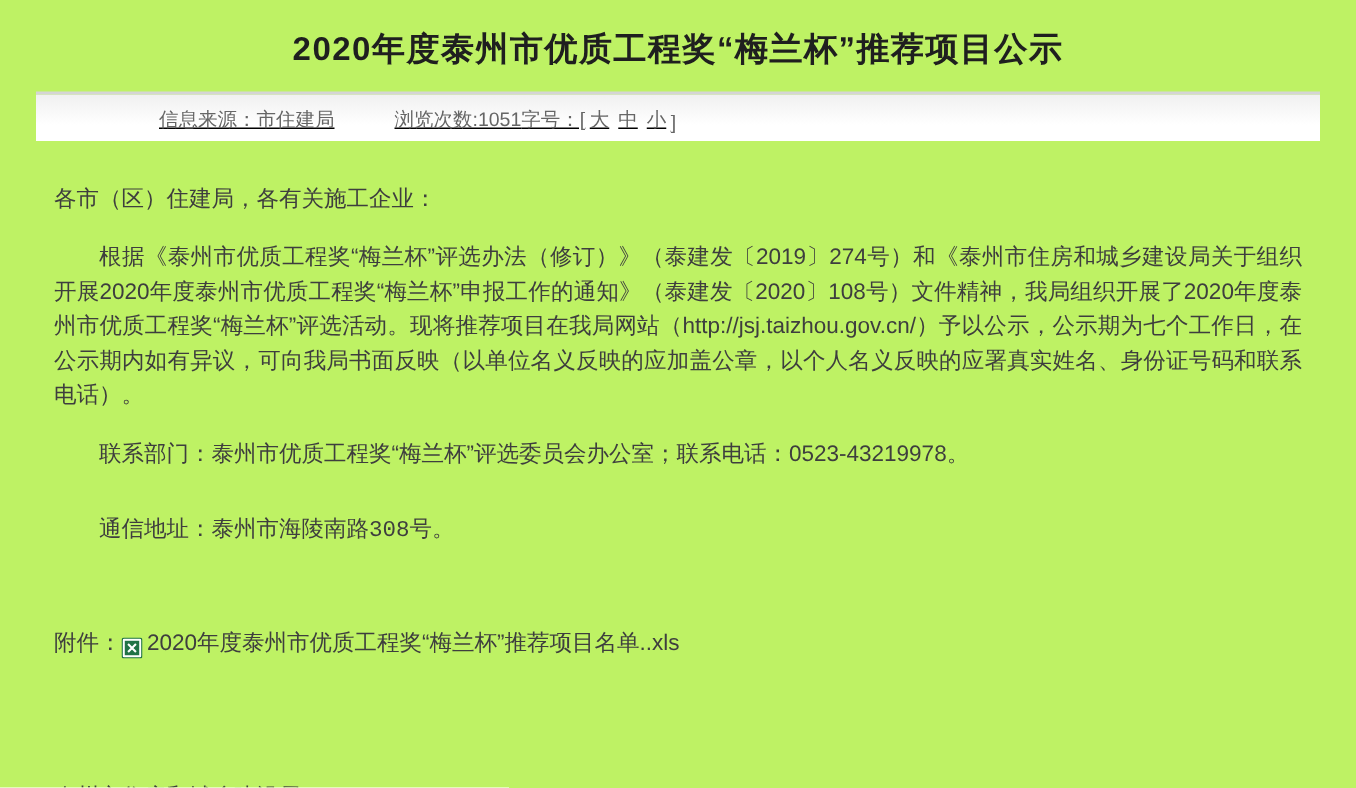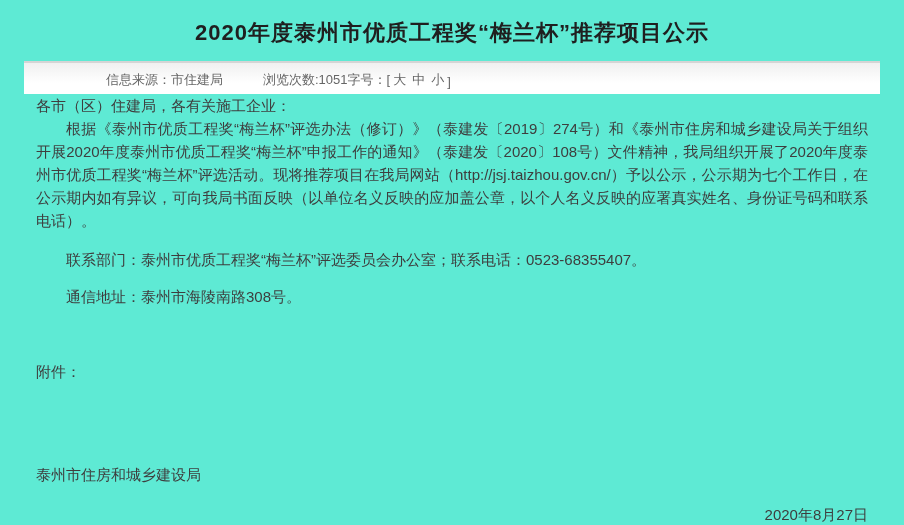--- a/index.html
+++ b/index.html
@@ -4,37 +4,38 @@
 <style>
   * { margin: 0; padding: 0; box-sizing: border-box; }
   html, body {
     width: 904px;
     background: #ffffff;
     font-family: "Liberation Sans", "DejaVu Sans", sans-serif;
   }
   .page {
     width: 904px;
     height: 525px;
-    background: #5eead4;
+    background: #bef264;
     overflow: hidden;
   }
   .article-title {
     padding-top: 18px;
     text-align: center;
     font-size: 22px;
     font-weight: bold;
     color: #1f1f1f;
     letter-spacing: 1px;
     line-height: 30px;
   }
   .meta-bar {
     margin: 13px 24px 0 24px;
     border-top: 2px solid #d5d5d5;
     background: linear-gradient(#f0f0f0, #ffffff 65%);
     padding: 8px 0 5px 0;
+    text-decoration: underline;
   }
   .meta-inner {
     margin-left: 82px;
     display: flex;
     align-items: center;
     font-size: 13px;
     color: #666666;
     white-space: nowrap;
   }
   .meta-item { margin-right: 40px; }
@@ -46,28 +47,30 @@
     margin: 0 3px;
     cursor: pointer;
   }
   .content {
     padding: 0 36px;
     font-size: 15px;
     color: #3e3e3e;
     line-height: 23px;
   }
   .salutation {
+    margin-top: 28px;
+    font-family: Liberation Serif, serif;
   }
   .para {
-    margin-top: 0;
+    margin-top: 15px;
     text-indent: 2em;
     text-align: justify;
   }
   .para-contact { margin-top: 16px; }
-  .para-address { margin-top: 14px; }
+  .para-address { margin-top: 28px; font-family: Liberation Mono, monospace; }
   .attachment-row {
     margin-top: 52px;
     display: flex;
     align-items: center;
   }
   .attachment-label { flex: 0 0 auto; }
   .attachment-link {
     display: inline-flex;
     align-items: center;
     color: #3e3e3e;
@@ -110,26 +113,36 @@
       </span>
     </div>
   </div>
 
   <div class="content">
 
     <p class="salutation">各市（区）住建局，各有关施工企业：</p>
 
     <p class="para">根据《泰州市优质工程奖“梅兰杯”评选办法（修订）》（泰建发〔2019〕274号）和《泰州市住房和城乡建设局关于组织开展2020年度泰州市优质工程奖“梅兰杯”申报工作的通知》（泰建发〔2020〕108号）文件精神，我局组织开展了2020年度泰州市优质工程奖“梅兰杯”评选活动。现将推荐项目在我局网站（http://jsj.taizhou.gov.cn/）予以公示，公示期为七个工作日，在公示期内如有异议，可向我局书面反映（以单位名义反映的应加盖公章，以个人名义反映的应署真实姓名、身份证号码和联系电话）。</p>
 
-    <p class="para para-contact">联系部门：泰州市优质工程奖“梅兰杯”评选委员会办公室；联系电话：0523-68355407。</p>
+    <p class="para para-contact">联系部门：泰州市优质工程奖“梅兰杯”评选委员会办公室；联系电话：0523-43219978。</p>
 
     <p class="para para-address">通信地址：泰州市海陵南路308号。</p>
 
     <div class="attachment-row">
       <span class="attachment-label">附件：</span>
+      <a class="attachment-link">
+        <span class="excel-icon">
+          <svg width="14" height="14" viewBox="0 0 16 16">
+            <rect x="0.5" y="0.5" width="15" height="15" rx="1.5" fill="#ffffff" stroke="#217346"></rect>
+            <rect x="2.5" y="2.5" width="11" height="11" fill="#217346"></rect>
+            <path d="M5 5 L11 11 M11 5 L5 11" stroke="#ffffff" stroke-width="1.6"></path>
+          </svg>
+        </span>
+        <span>2020年度泰州市优质工程奖“梅兰杯”推荐项目名单..xls</span>
+      </a>
     </div>
 
     <p class="signature-org">泰州市住房和城乡建设局</p>
 
     <p class="signature-date">2020年8月27日</p>
 
   </div>
 </div>
 
 </body></html>

